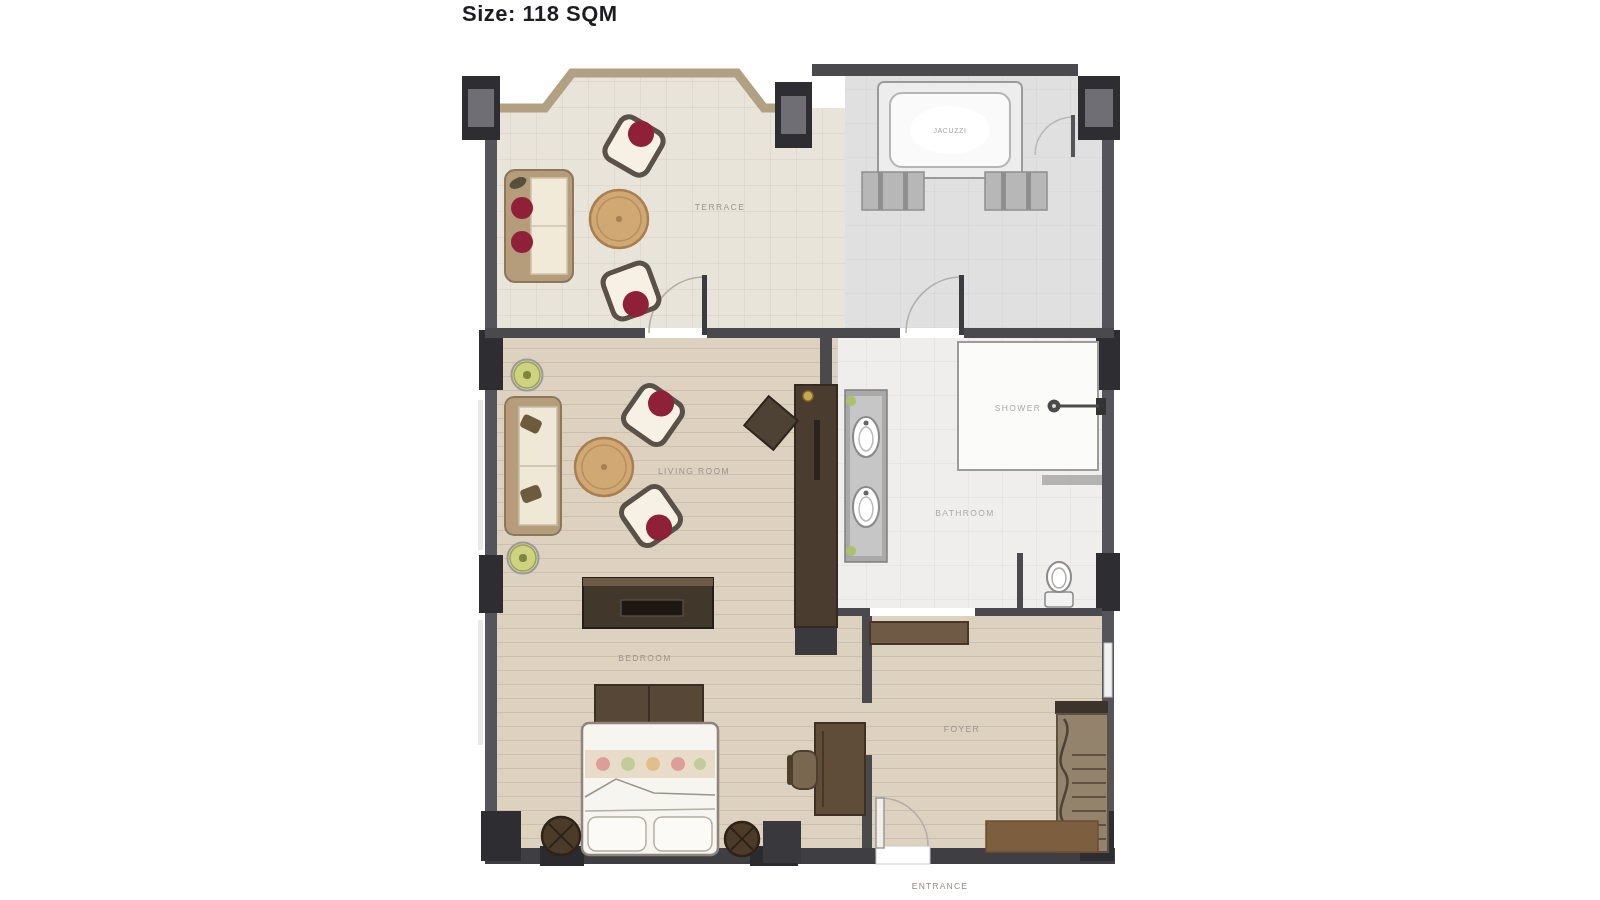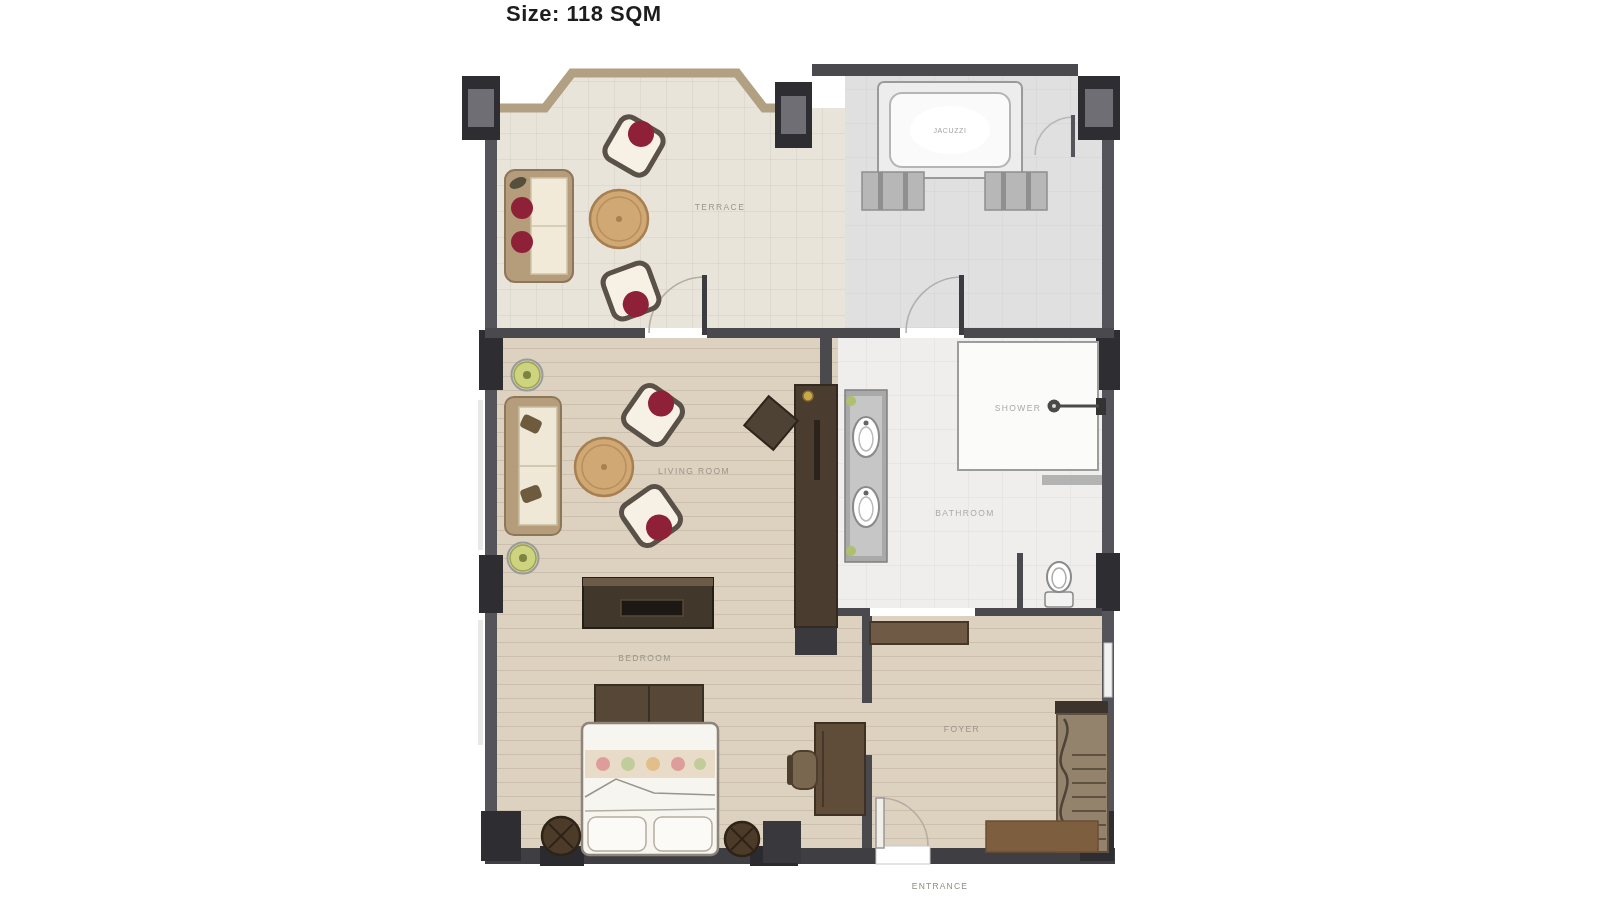--- a/index.html
+++ b/index.html
@@ -1,19 +1,19 @@
 <!DOCTYPE html>
 <html><head>
 <meta charset="utf-8">
 <style>
   html,body{margin:0;padding:0;background:#ffffff;}
   #page{position:relative;width:1600px;height:900px;background:#ffffff;overflow:hidden;
         font-family:"Liberation Sans",sans-serif;}
   #size-title{position:absolute;left:462px;top:1px;font-size:22px;font-weight:bold;
-        color:#1d1d1f;letter-spacing:0.5px;filter:blur(0.4px);margin-left:44px;}
+        color:#1d1d1f;letter-spacing:0.5px;filter:blur(0.4px);}
   #plan-svg{position:absolute;left:458px;top:55px;width:680px;height:845px;filter:blur(0.45px);}
   svg text{font-family:"Liberation Sans",sans-serif;}
   .room-label{font-size:8.5px;fill:#9b948a;letter-spacing:1.4px;text-anchor:middle;}
   .room-label--gray{fill:#aaaaaa;}
   .room-label--tiny{font-size:7px;fill:#a3a3a3;letter-spacing:0.6px;text-anchor:middle;}
   .room-label--ent{font-size:8.5px;fill:#8f8a82;letter-spacing:1.2px;text-anchor:middle;}
 </style>
 </head>
 <body>
 

